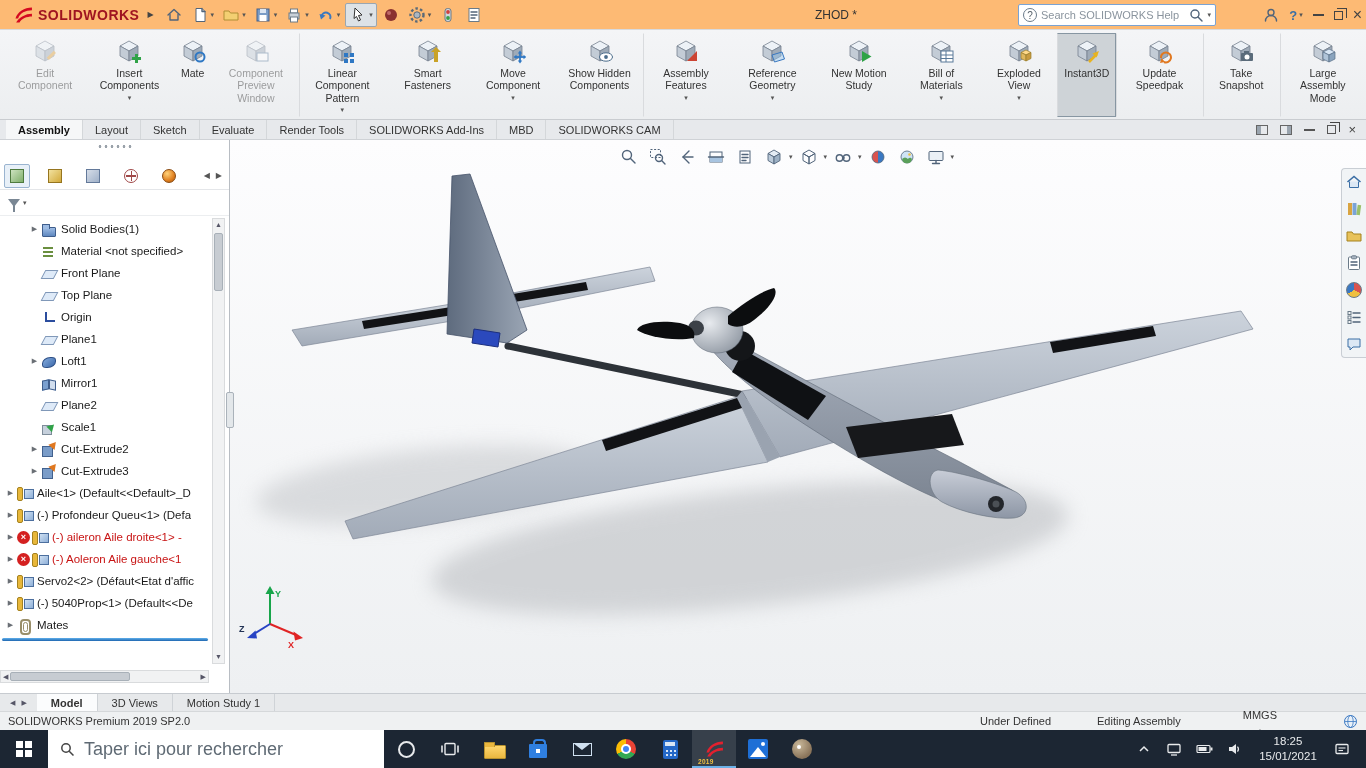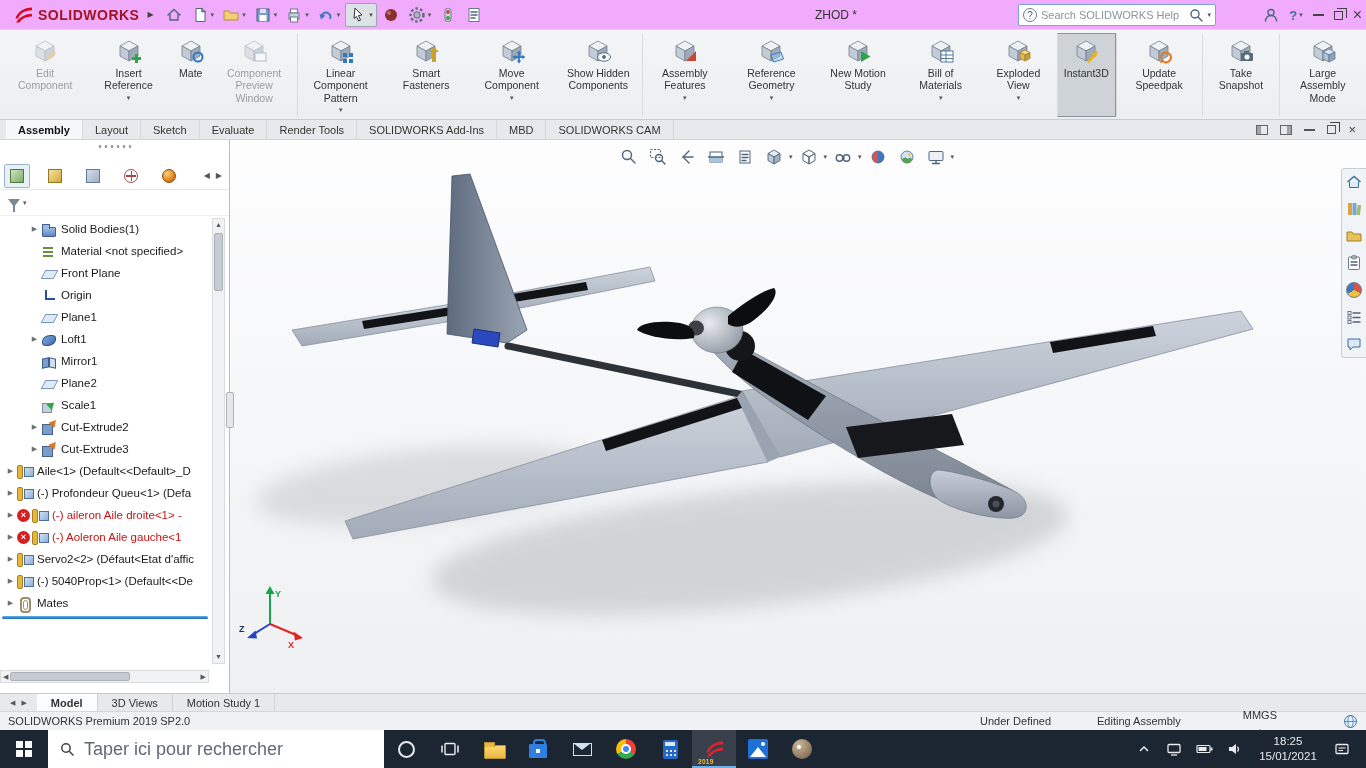--- a/index.html
+++ b/index.html
@@ -1,20 +1,20 @@
 <!DOCTYPE html>
 <html><head>
 <meta charset="utf-8">
 <style>
 *{margin:0;padding:0;box-sizing:border-box;}
 html,body{width:1366px;height:768px;overflow:hidden;font-family:"Liberation Sans",sans-serif;font-size:11px;color:#222;background:#fff;}
 body{position:relative;}
 
 
-.titlebar{position:absolute;left:0;top:0;width:1366px;height:30px;background:#f0abfc;border-bottom:1px solid #d8dadd;display:flex;align-items:center;padding:0 6px;}
+.titlebar{position:absolute;left:0;top:0;width:1366px;height:30px;background:#fdba74;border-bottom:1px solid #d8dadd;display:flex;align-items:center;padding:0 6px;}
 .sw-logo{display:flex;align-items:center;gap:4px;padding:0 6px;height:100%;}
 .sw-word{font-size:14px;font-weight:bold;letter-spacing:.5px;color:#9f1420;}
 .flyout{font-size:8px;color:#444;margin:0 8px 0 2px;cursor:pointer;}
 .qa{display:flex;align-items:center;gap:2px;}
 .qab{display:flex;align-items:center;height:24px;padding:0 3px;border-radius:2px;cursor:pointer;}
 .qab .car{font-size:7px;color:#555;margin-left:2px;}
 .qa-pressed{background:#dde2e6;border:1px solid #9aa6b0;}
 .doc-title{position:absolute;left:815px;top:0;height:30px;line-height:30px;font-size:12px;color:#333;}
 .help-search{position:absolute;right:150px;top:4px;width:198px;height:22px;background:#fff;border:1px solid #7aa3d3;border-radius:2px;display:flex;align-items:center;padding:0 4px;gap:4px;}
 .hs-q{width:14px;height:14px;border:1px solid #6b7b8a;border-radius:50%;font-size:10px;line-height:13px;text-align:center;color:#55606a;flex:none;}
@@ -319,21 +319,21 @@
             <polygon points="13,3 22,8 13,13 4,8" fill="#edf2f7"></polygon>
             <polygon points="4,8 13,13 13,23 4,18" fill="#c3ccd6"></polygon>
             <polygon points="22,8 13,13 13,23 22,18" fill="#9fabb8"></polygon>
           </g>
           <g fill="#2fa347">
             <rect x="16" y="19" width="9" height="3"></rect>
             <rect x="19" y="16" width="3" height="9"></rect>
           </g>
         </svg>
       </span>
-    <span class="rlab">Insert Reference</span>
+    <span class="rlab">Insert Components</span>
     <span class="rcar">▾</span>
   </div>
 
   <div class="rb">
     <span class="ric">
         <svg width="26" height="26" viewBox="0 0 26 26">
           <g stroke="#76828f" stroke-width="0.8" stroke-linejoin="round">
             <polygon points="13,3 22,8 13,13 4,8" fill="#edf2f7"></polygon>
             <polygon points="4,8 13,13 13,23 4,18" fill="#c3ccd6"></polygon>
             <polygon points="22,8 13,13 13,23 22,18" fill="#9fabb8"></polygon>
@@ -854,20 +854,25 @@
           <span class="tico ti-material"></span>
           <span class="tlabel">Material &lt;not specified&gt;</span>
         </div>
       <div class="trow lvl1">
           <span class="texp"></span>
           <span class="tico ti-plane"></span>
           <span class="tlabel">Front Plane</span>
         </div>
       <div class="trow lvl1">
           <span class="texp"></span>
+          <span class="tico ti-plane"></span>
+          <span class="tlabel">Top Plane</span>
+        </div>
+      <div class="trow lvl1">
+          <span class="texp"></span>
           <span class="tico ti-origin"></span>
           <span class="tlabel">Origin</span>
         </div>
       <div class="trow lvl1">
           <span class="texp"></span>
           <span class="tico ti-plane"></span>
           <span class="tlabel">Plane1</span>
         </div>
       <div class="trow lvl1">
           <span class="texp">▶</span>

